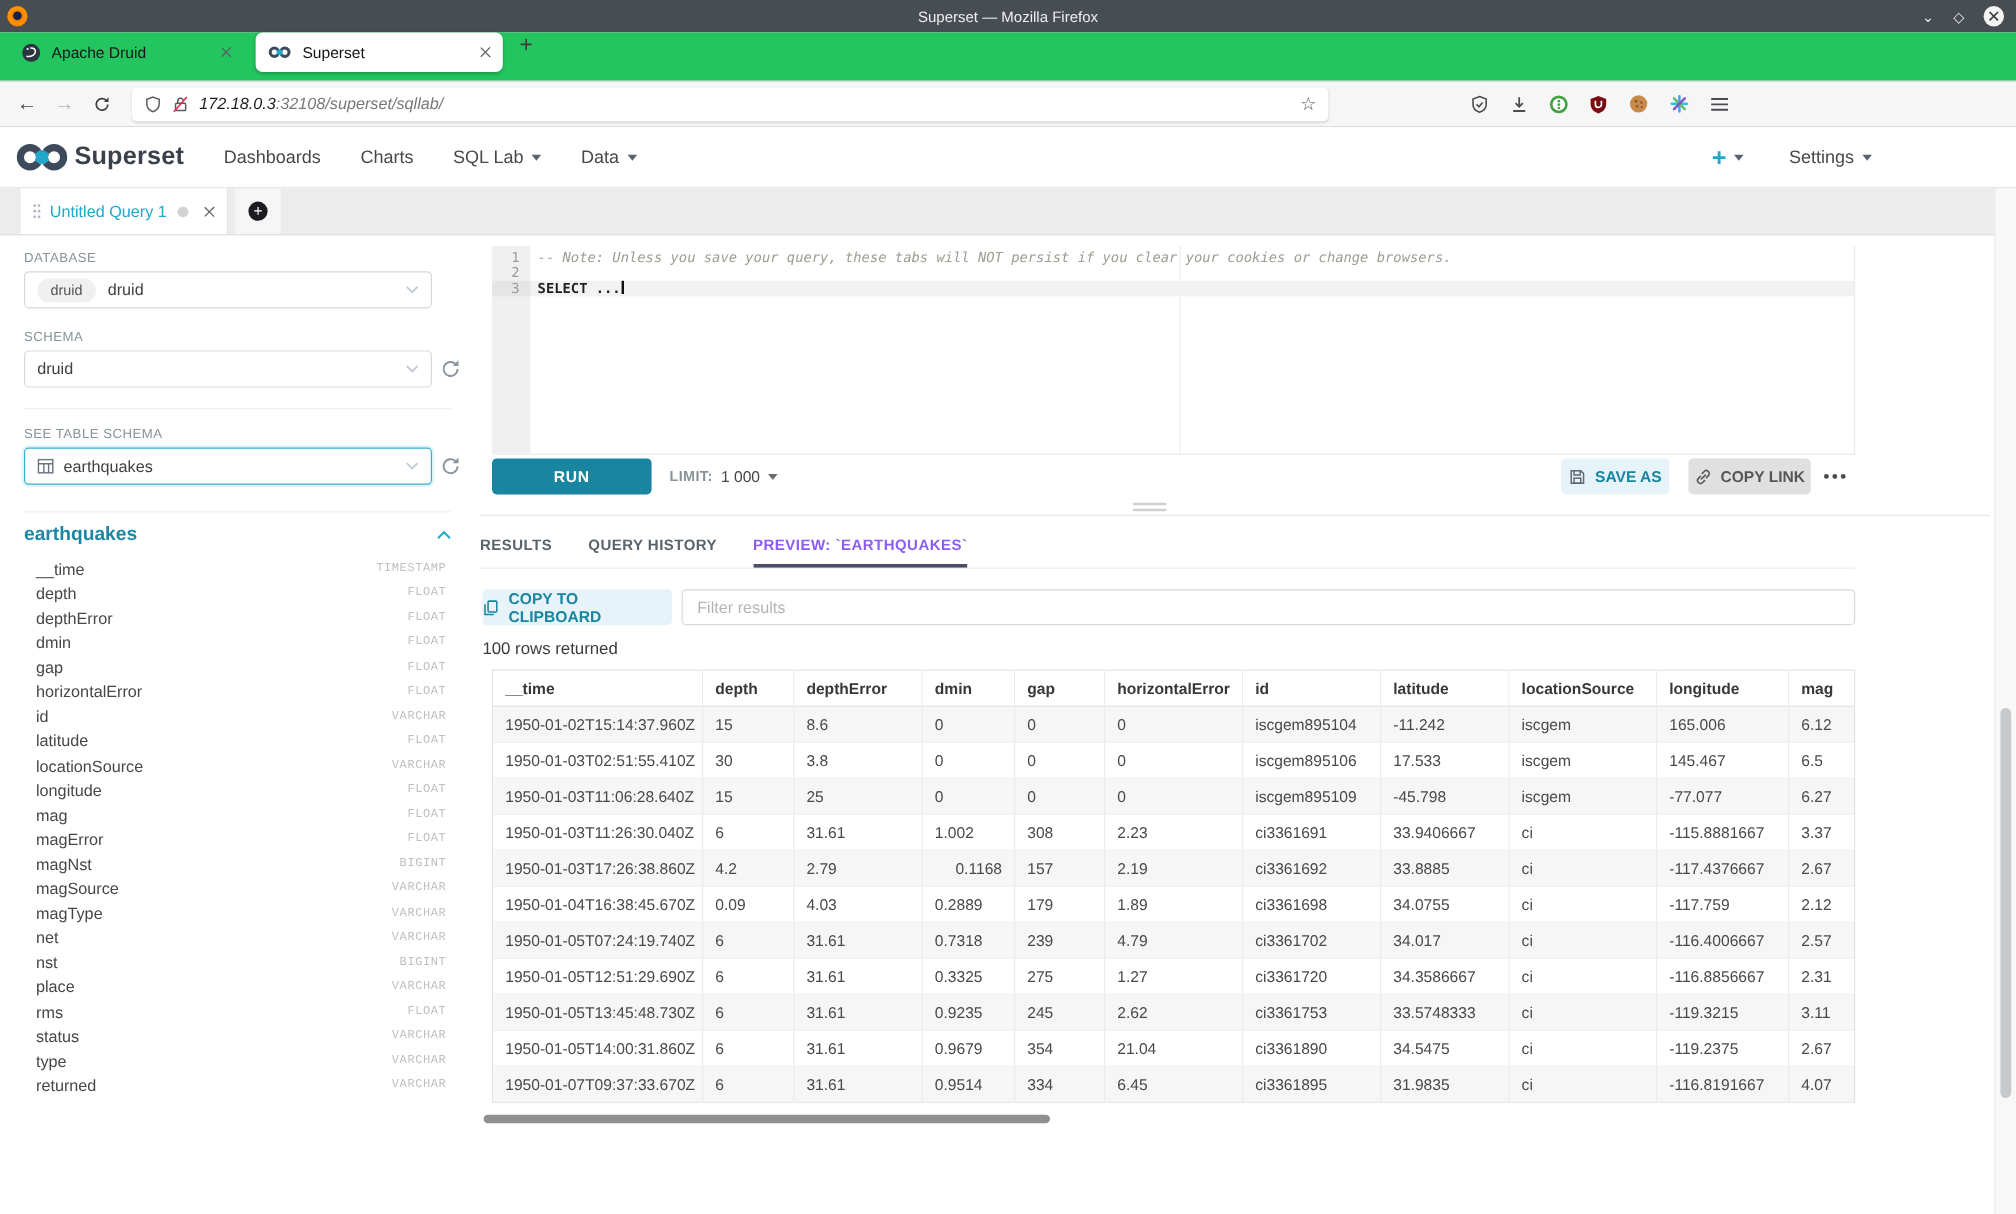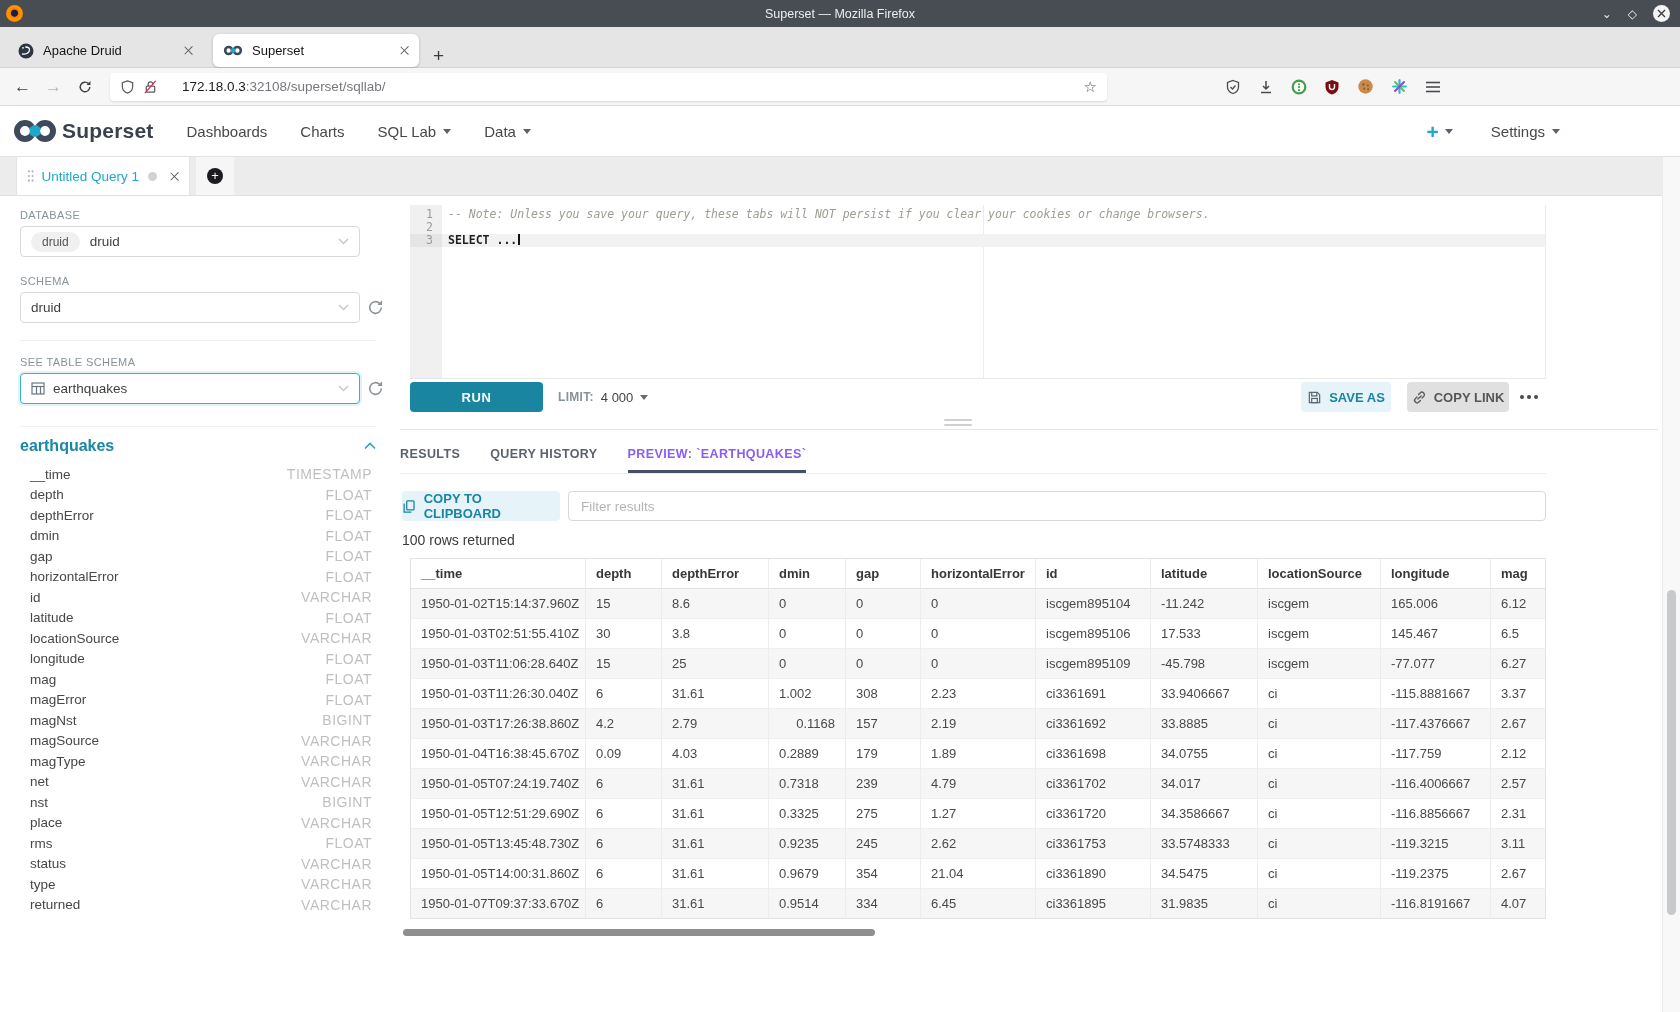--- a/index.html
+++ b/index.html
@@ -9,35 +9,35 @@
 
   
   #titlebar { left:0; top:0; width:1680px; height:27px; background:#474d52; display:flex; align-items:center; }
   #ff-logo { width:17px; height:17px; border-radius:50%; margin-left:6px;
     background:radial-gradient(circle at 50% 48%, #16204c 0 26%, #f57c00 32%, #ff9800 55%, #e65100 100%); }
   #win-title { position:absolute; left:0; right:0; text-align:center; color:#eceeef; font-size:12.5px; }
   #win-controls { position:absolute; right:10px; top:0; height:27px; display:flex; align-items:center; gap:16px; }
   .wc { color:#e8eaeb; font-size:12px; line-height:1; }
   #wc-close { width:17px; height:17px; background:#f4f4f4; border-radius:50%; display:flex; align-items:center; justify-content:center; }
 
-  #tabbar { left:0; top:27px; width:1680px; height:41px; background:#e5e5e5; border-bottom:1px solid #d4d4d6; display:flex; align-items:flex-end; }
+  #tabbar { left:0; top:27px; width:1680px; height:41px; background:#22c55e; border-bottom:1px solid #d4d4d6; display:flex; align-items:flex-start; }
   .fftab { height:33px; display:flex; align-items:center; padding:0 10px; border-radius:6px; margin-top:0; font-size:13px; color:#16161a; }
   #tab-druid { width:195px; margin-left:8px; }
   #tab-superset { width:206px; margin-left:10px; background:#fff; box-shadow:0 1px 3px rgba(0,0,0,.22); }
   .fftab .tlabel { margin-left:9px; white-space:nowrap; overflow:hidden; flex:1; }
   .xicon { width:9px; height:9px; position:relative; flex:0 0 9px; }
   .xicon:before,.xicon:after { content:""; position:absolute; left:4px; top:-1px; width:1.4px; height:11px; background:#5c5c62; }
   .xicon:before { transform:rotate(45deg); } .xicon:after { transform:rotate(-45deg); }
   #newtab-btn { margin-left:14px; font-size:19px; color:#3c3c41; font-weight:400; }
 
   #urlbar { left:0; top:68px; width:1680px; height:38px; background:#f6f6f7; border-bottom:1px solid #dcdcde; display:flex; align-items:center; }
   .navglyph { font-size:17px; color:#3f3f43; margin-left:14px; }
   .navglyph.dis { color:#b5b5b9; }
   #urlfield { margin-left:18px; width:997px; height:28px; background:#fff; border-radius:4px; box-shadow:0 1px 2px rgba(0,0,0,.12); display:flex; align-items:center; padding:0 10px; }
-  #url-text { font-size:13.5px; margin-left:24px; flex:1; white-space:nowrap; }
+  #url-text { font-size:13.5px; margin-left:8px; flex:1; white-space:nowrap;font-style:italic; }
   #url-host { color:#1b1b1d; } #url-path { color:#77777c; }
   #star { font-size:15px; color:#55555a; }
   #ext-icons { display:flex; align-items:center; gap:17px; margin-left:118px; }
 
   
   #ss-navbar { left:0; top:106px; width:1680px; height:51px; background:#fff; border-bottom:1px solid #e2e2e2; display:flex; align-items:center; }
   #brand { display:flex; align-items:center; margin-left:12px; }
   #brand-name { font-size:21px; font-weight:700; color:#3a414b; margin-left:4px; letter-spacing:.2px; }
   .nav-item { display:flex; align-items:center; gap:7px; font-size:15px; color:#484848; margin-left:33px; }
   .caret { width:0; height:0; border-left:4px solid transparent; border-right:4px solid transparent; border-top:5px solid #5a6270; }
@@ -62,21 +62,21 @@
   .sel.focused { border:1px solid #39b0ce; box-shadow:0 0 0 2px rgba(32,167,201,.14); }
   .pill { background:#f0f0f0; border-radius:11px; padding:3px 11px; font-size:12px; color:#555; margin-right:10px; }
   .refresh-btn { position:absolute; left:367px; }
   .divider { position:absolute; left:20px; width:356px; height:1px; background:#f0f0f0; }
   #eq-header { position:absolute; left:20px; top:437px; width:356px; display:flex; align-items:center; }
   #eq-title { color:#1a87a5; font-size:16px; font-weight:700; }
   #eq-collapse { margin-left:auto; }
   #schema-cols { position:absolute; left:20px; top:464px; width:356px; }
   .col-row { height:20.5px; display:flex; align-items:center; padding-left:10px; }
   .col-name { font-size:13.5px; color:#474747; }
-  .col-type { margin-left:auto; font-size:14px; color:#bfbfbf; letter-spacing:.5px; padding-right:4px; }
+  .col-type { margin-left:auto; font-size:10px; color:#bfbfbf; letter-spacing:.5px; padding-right:4px;font-family:Liberation Mono, monospace; }
 
   
   #editor { left:410px; top:205px; width:1136px; height:174px; background:#fff; border-bottom:1px solid #e8e8e8; border-right:1px solid #ececec; font-family:"DejaVu Sans Mono",monospace; font-size:11.5px; overflow:hidden; }
   #gutter-bg { position:absolute; left:0; top:0; width:32px; height:100%; background:#f0f0f1; }
   #ruler { position:absolute; left:573px; top:0; width:1px; height:100%; background:#ececec; }
   .ed-line { position:relative; display:flex; height:13px; line-height:13px; }
   .ed-lines { position:relative; padding-top:3px; }
   .gut { width:32px; flex:0 0 32px; text-align:right; padding-right:9px; color:#9a9aa0; }
   .code { padding-left:6px; white-space:pre; color:#1f1f1f; }
   .code.comment { color:#9d9d93; font-style:italic; }
@@ -458,21 +458,21 @@
         <span id="cursor"></span>
       </div>
     </div>
   </div>
 
   <div id="run-btn" class="abs">
       <span>RUN</span>
     </div>
   <div id="limit-group" class="abs">
     <span id="limit-label">LIMIT:</span>
-    <span id="limit-value">4 000</span>
+    <span id="limit-value">1 000</span>
     <span class="caret" style="border-top-color:#6b6b6b"></span>
   </div>
   <div id="saveas-btn" class="abs">
     <svg width="15" height="15" viewBox="0 0 16 16">
       <path d="M2.5 2.5h8.5l2.5 2.5v8.5H2.5z" fill="none" stroke="#5f6770" stroke-width="1.3"></path>
       <path d="M5 2.5v3.8h5.5V2.5" fill="none" stroke="#5f6770" stroke-width="1.3"></path>
       <rect x="5" y="9" width="6" height="4.5" fill="none" stroke="#5f6770" stroke-width="1.3"></rect>
     </svg>
     <span>SAVE AS</span>
   </div>

